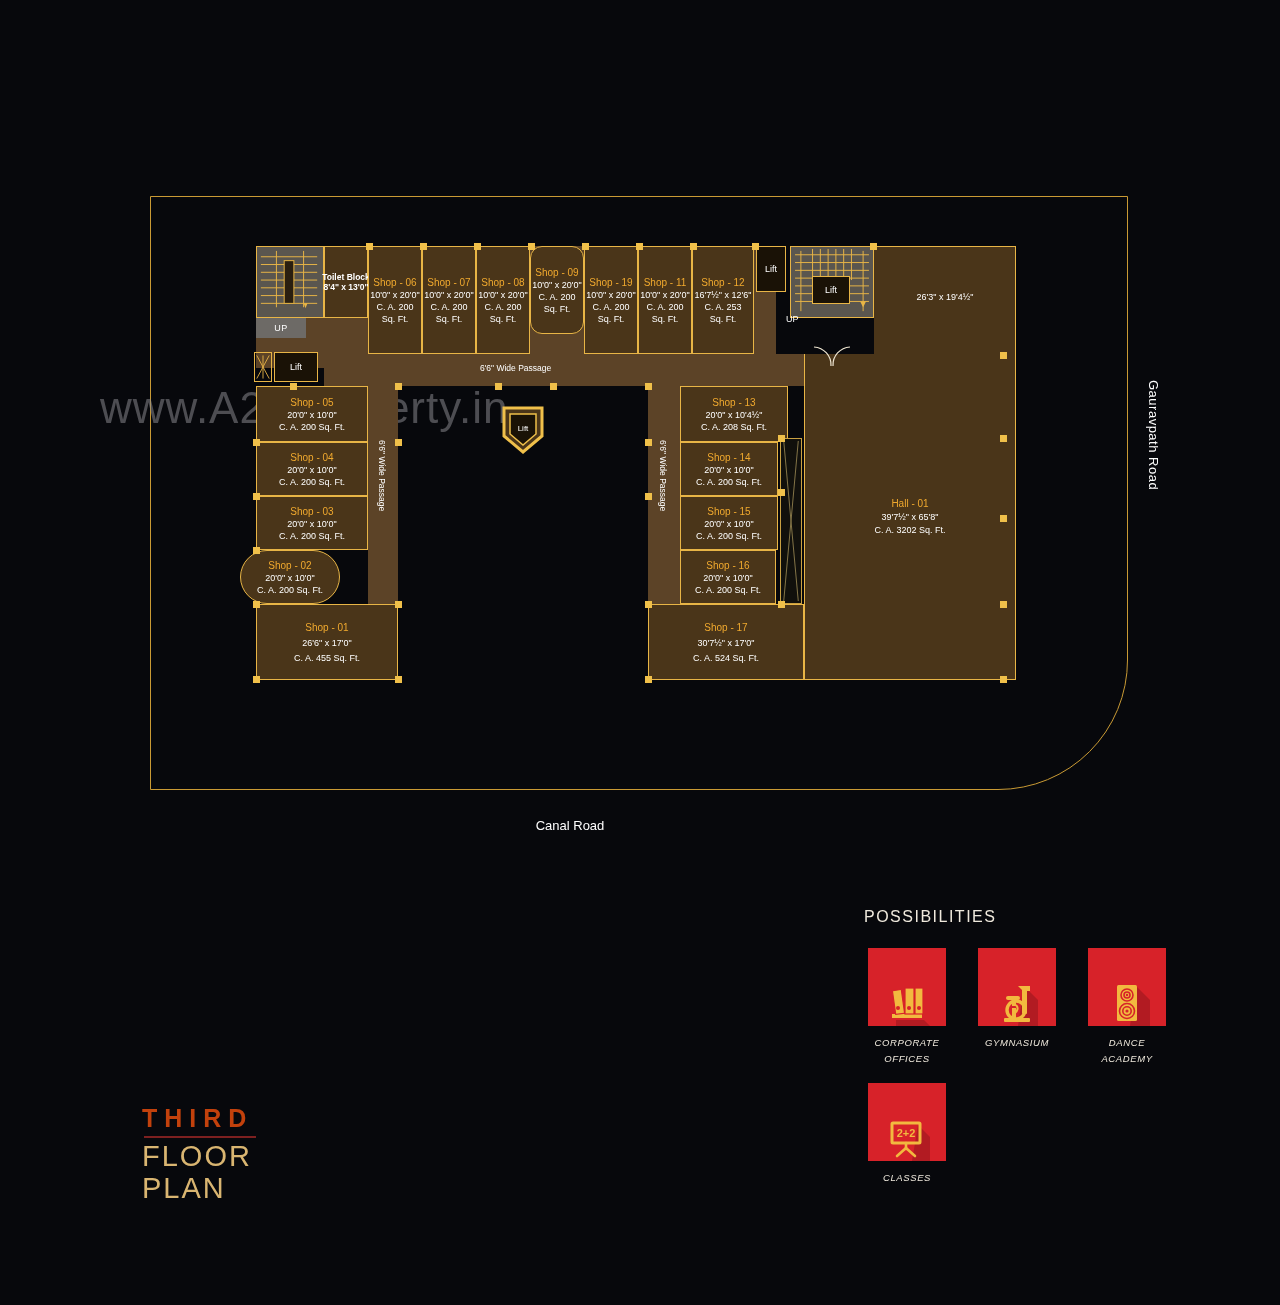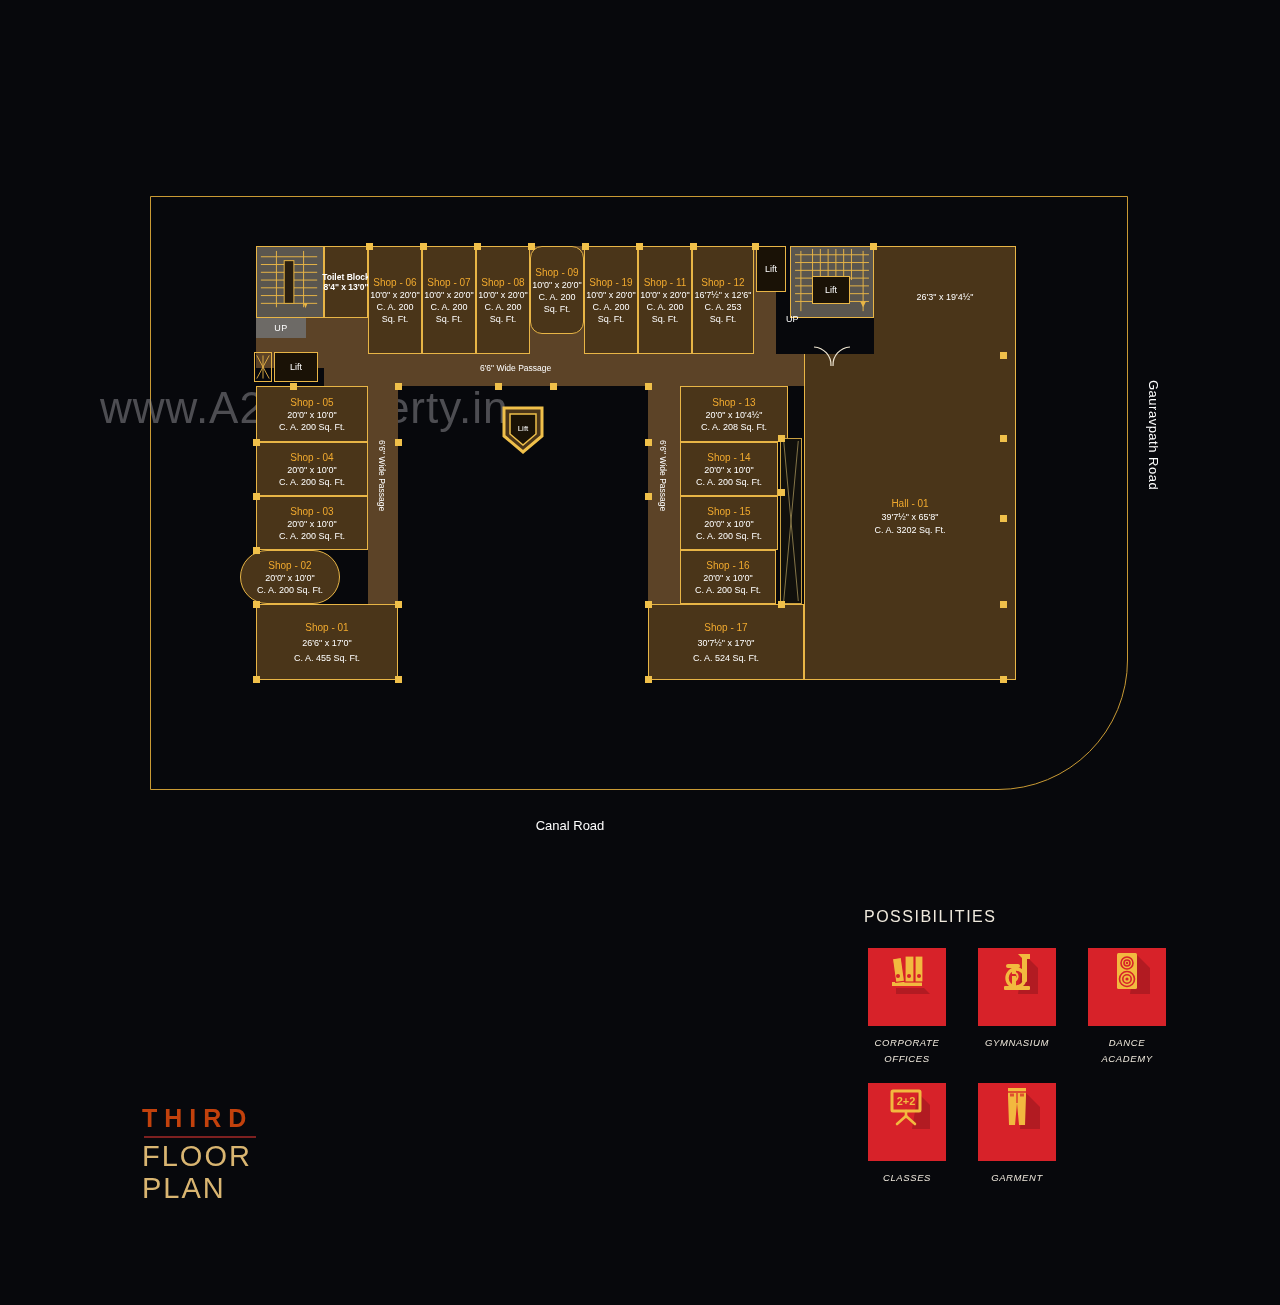--- a/index.html
+++ b/index.html
@@ -48,21 +48,21 @@
   #plan-title .t2{font-size:29px;letter-spacing:2px;color:#d9b571;line-height:32px;}
   #plan-title .t3{font-size:29px;letter-spacing:2px;color:#d9b571;line-height:32px;}
 
   
   #possibilities{position:absolute;left:864px;top:908px;width:300px;}
   #poss-title{font-size:16px;letter-spacing:1.5px;color:#efe9dd;margin-bottom:22px;}
   #poss-grid{display:grid;grid-template-columns:repeat(3,86px);
              grid-column-gap:24px;grid-row-gap:16px;}
   .poss-item{width:86px;text-align:center;}
   .poss-tile{width:78px;height:78px;background:#d72229;position:relative;
-             display:flex;align-items:flex-start;justify-content:center;margin:0 auto;}
+             display:flex;align-items:flex-end;justify-content:center;margin:0 auto;}
   .poss-cap{margin-top:9px;font-size:9.5px;letter-spacing:.6px;color:#efe9dd;
             line-height:16px;text-transform:uppercase;font-style:italic;}
 </style>
 </head>
 <body>
 
 <div id="site-frame"></div>
 
 <div id="watermark">www.A2zProperty.in</div>
 
@@ -397,29 +397,16 @@
           <g stroke="#f2b93f" stroke-width="2.6" stroke-linecap="round">
             <line x1="22" y1="28" x2="22" y2="34"></line>
             <line x1="22" y1="33" x2="13" y2="41"></line>
             <line x1="22" y1="33" x2="31" y2="41"></line>
           </g>
         </svg>
       </div>
       <div class="poss-cap">CLASSES</div>
     </div>
 
-    <div class="poss-item">
-      <div class="poss-tile">
-        <svg width="46" height="46" viewBox="0 0 46 46">
-          <polygon points="30,8 46,24 46,46 26,46" fill="#b21b22"></polygon>
-          <path d="M14,5 L32,5 L32,13 L31,42 L25,42 L23,20 L21,42 L15,42 L14,13 Z" fill="#f2b93f"></path>
-          <path d="M14,9 L32,9" stroke="#d72229" stroke-width="1.4"></path>
-          <path d="M23,10 L23,20" stroke="#d72229" stroke-width="1.2"></path>
-          <rect x="16" y="10.5" width="4" height="3" fill="#d72229" opacity=".7"></rect>
-          <rect x="26" y="10.5" width="4" height="3" fill="#d72229" opacity=".7"></rect>
-        </svg>
-      </div>
-      <div class="poss-cap">GARMENT</div>
-    </div>
 
 
   </div>
 </div>
 
 </body></html>

